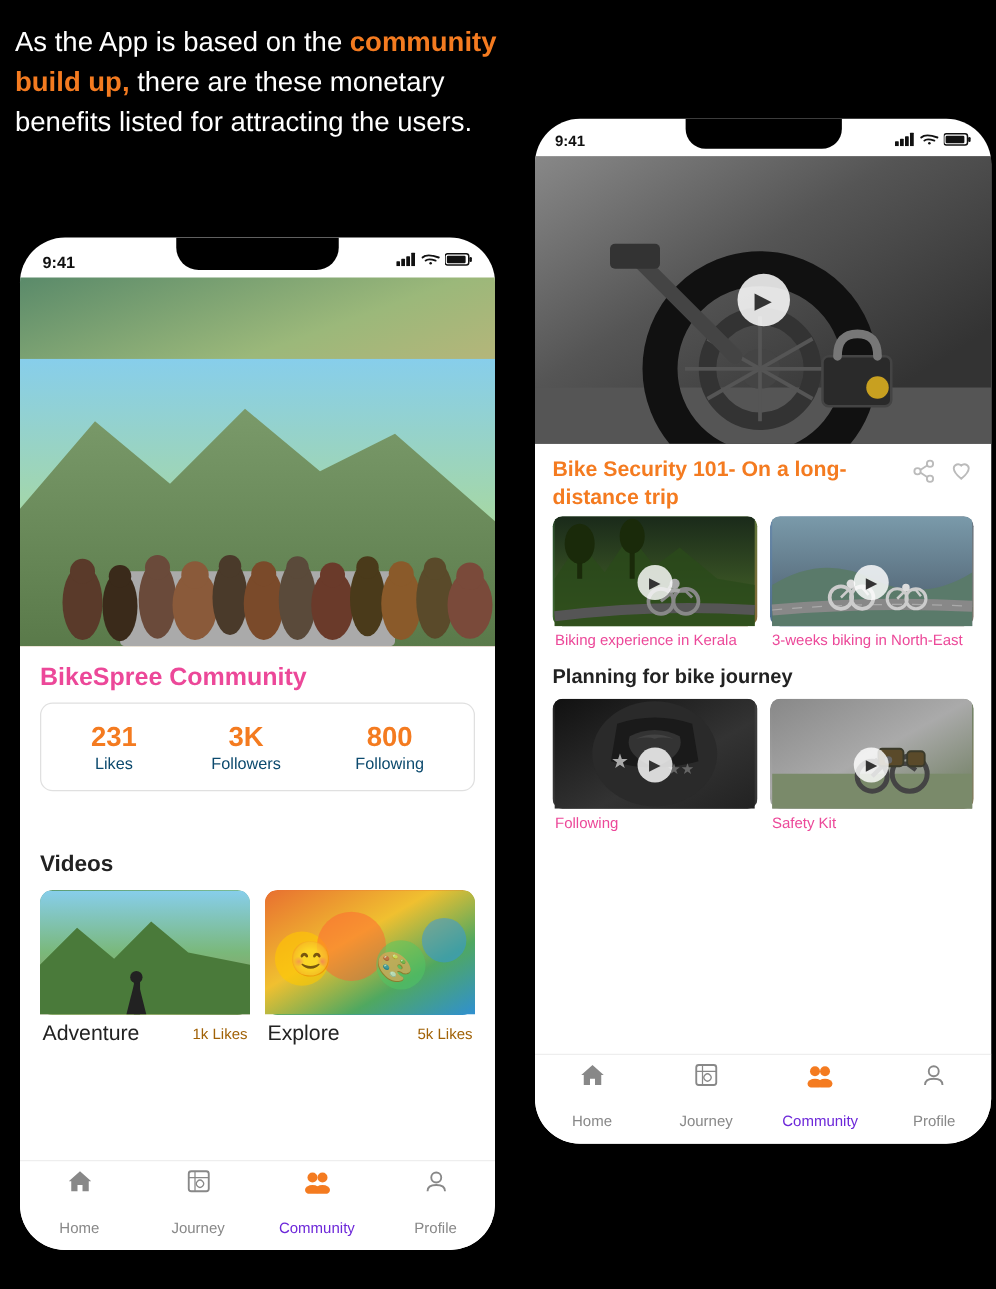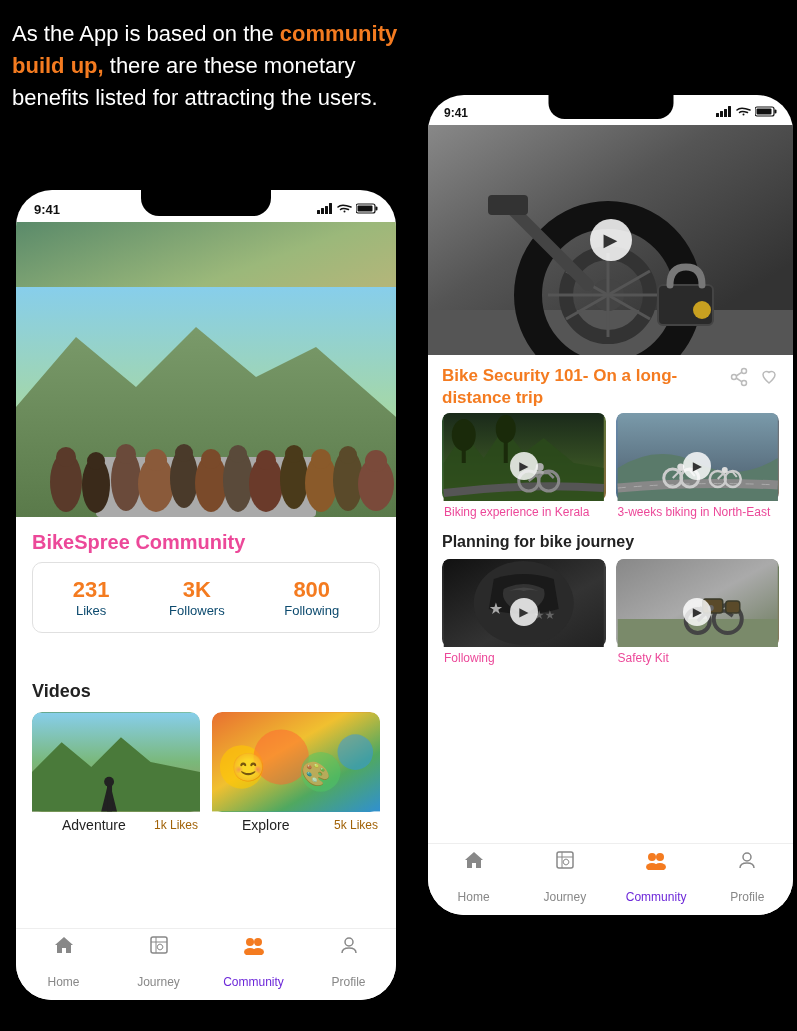--- a/index.html
+++ b/index.html
@@ -123,21 +123,21 @@
     }
     .video-thumb-explore {
       background: linear-gradient(160deg, #e87030 0%, #f0a030 30%, #50a860 60%, #3090d0 100%);
     }
     .video-info {
       display: flex;
       justify-content: space-between;
       align-items: center;
       padding: 5px 2px 0 2px;
     }
-    .video-title { font-size: 14px; font-weight: 500; color: #222; margin-left: 28px; }
+    .video-title { font-size: 17px; font-weight: 500; color: #222; }
     .video-likes { font-size: 12px; color: #a16207; }
 
     
     .bottom-nav {
       position: absolute;
       bottom: 0; left: 0; right: 0;
       height: 72px;
       background: #fff;
       border-top: 1px solid #eee;
       display: flex;

